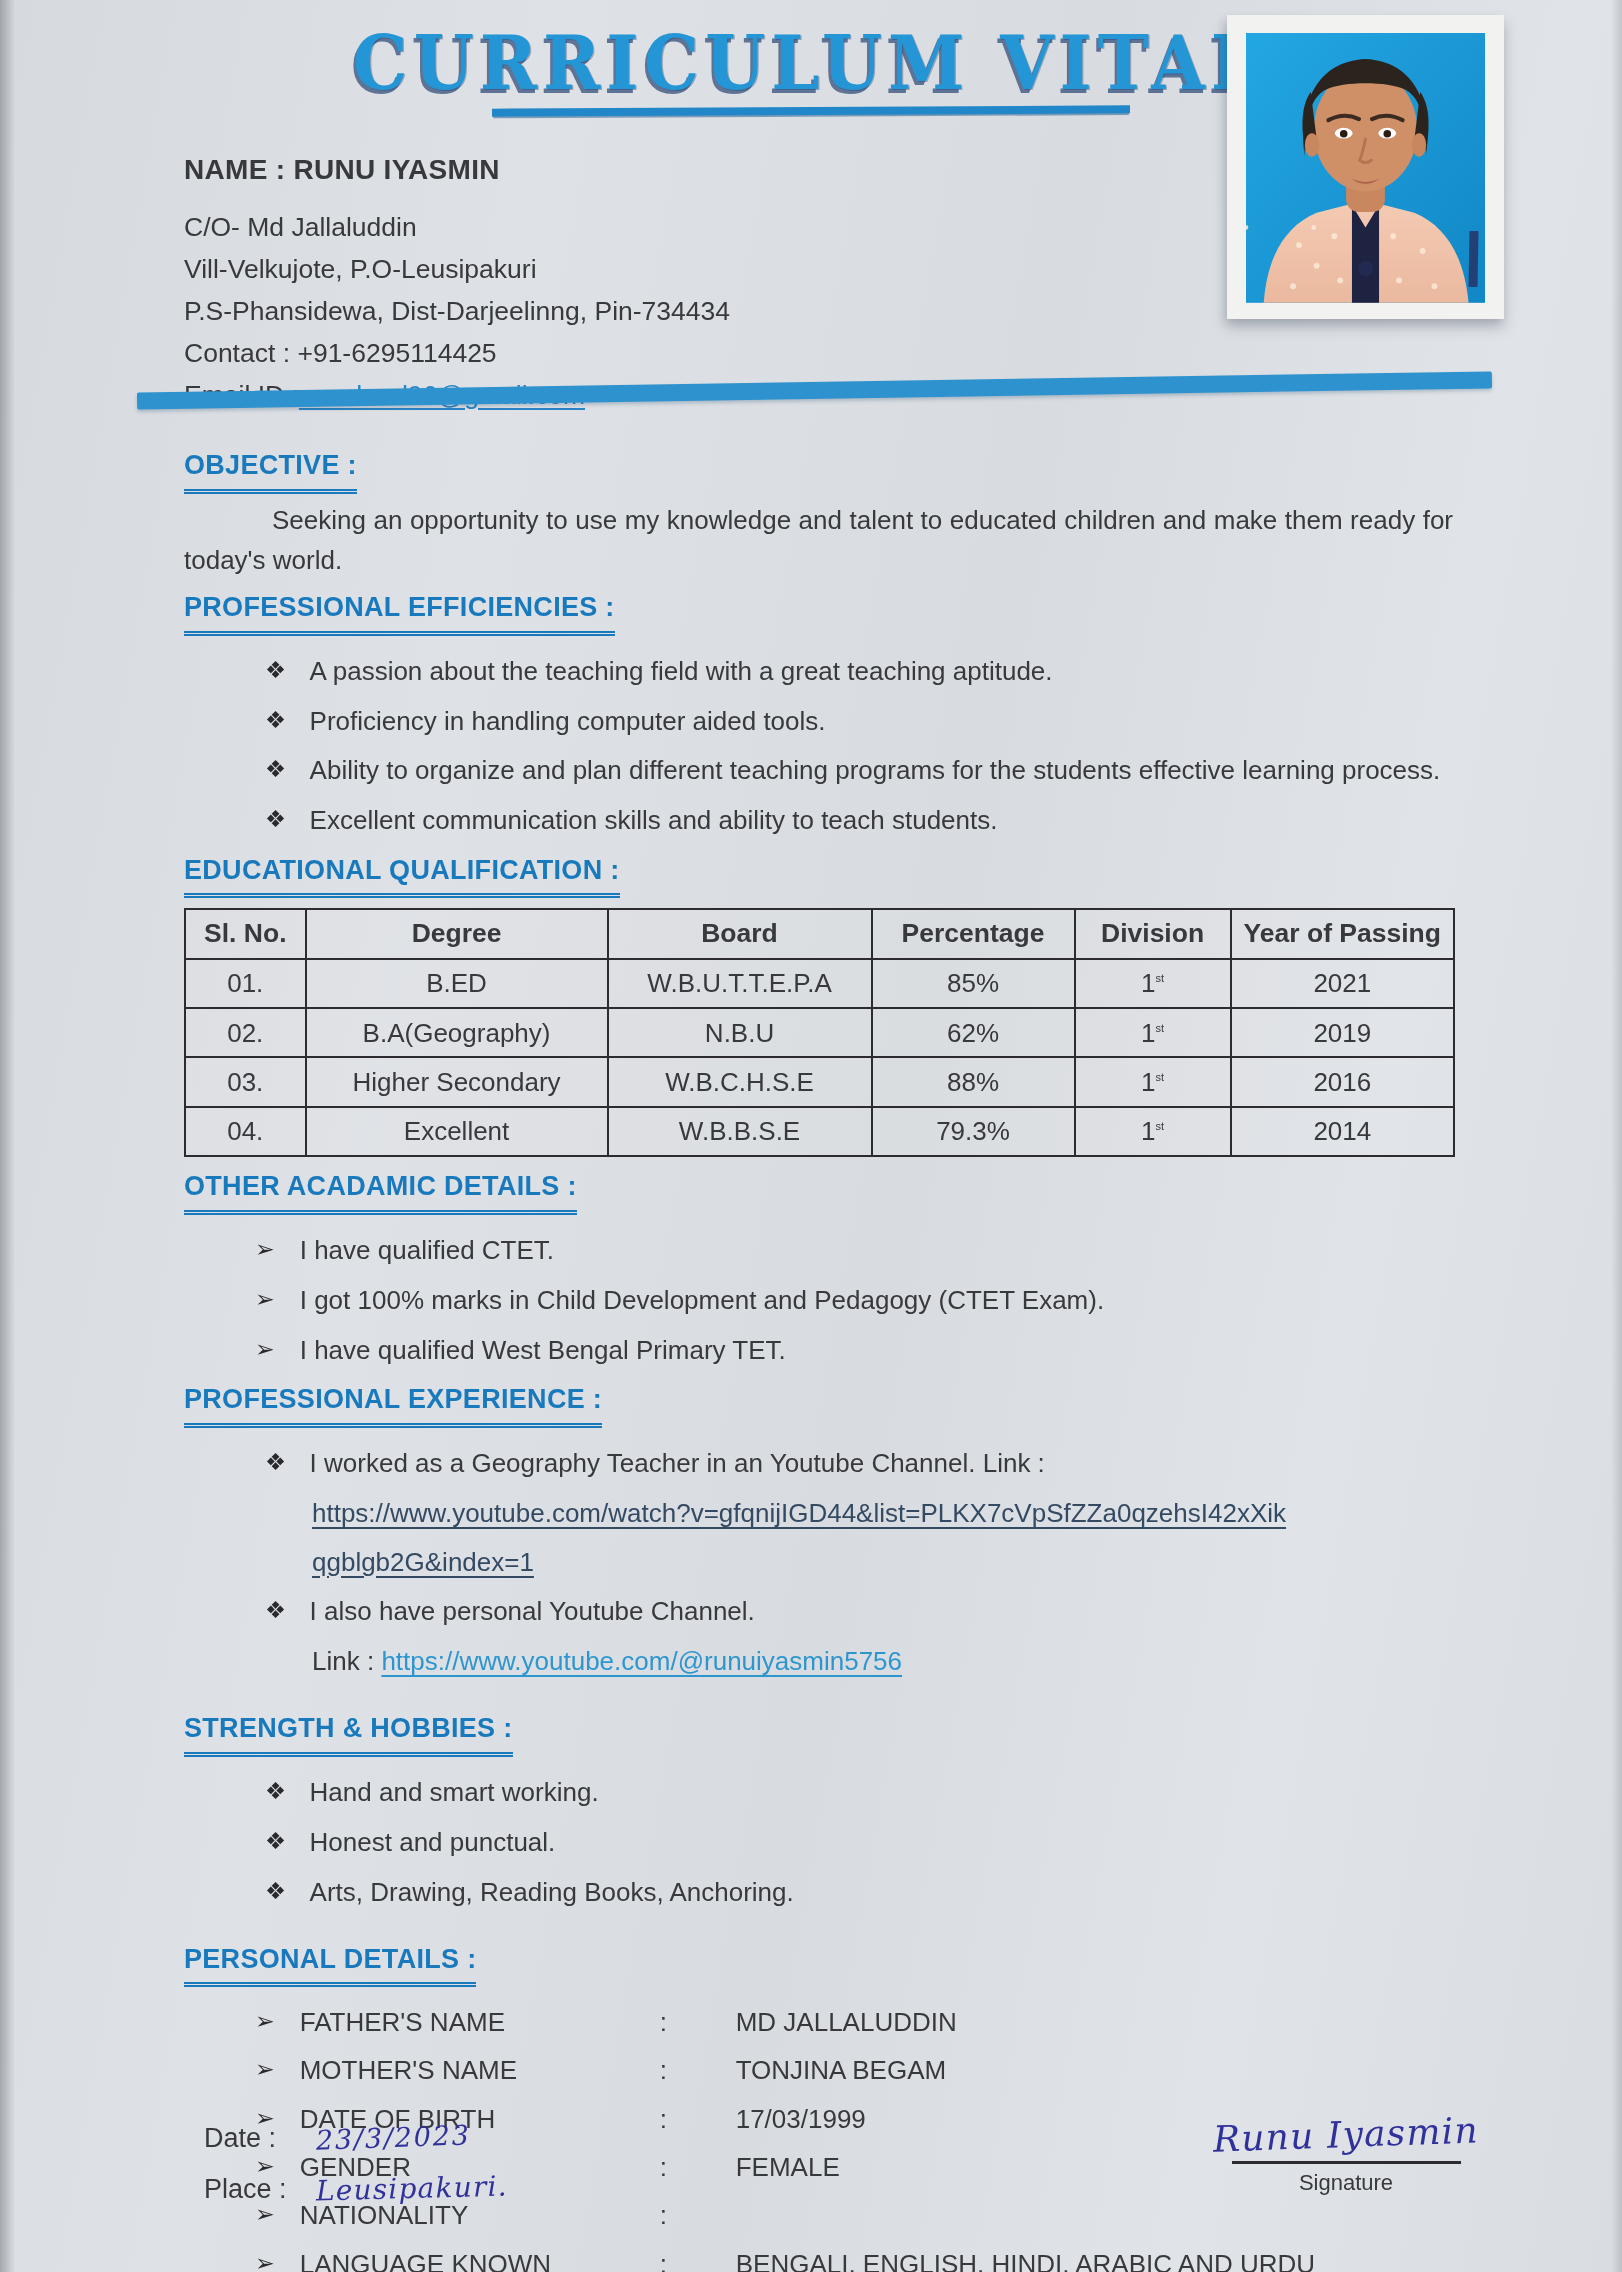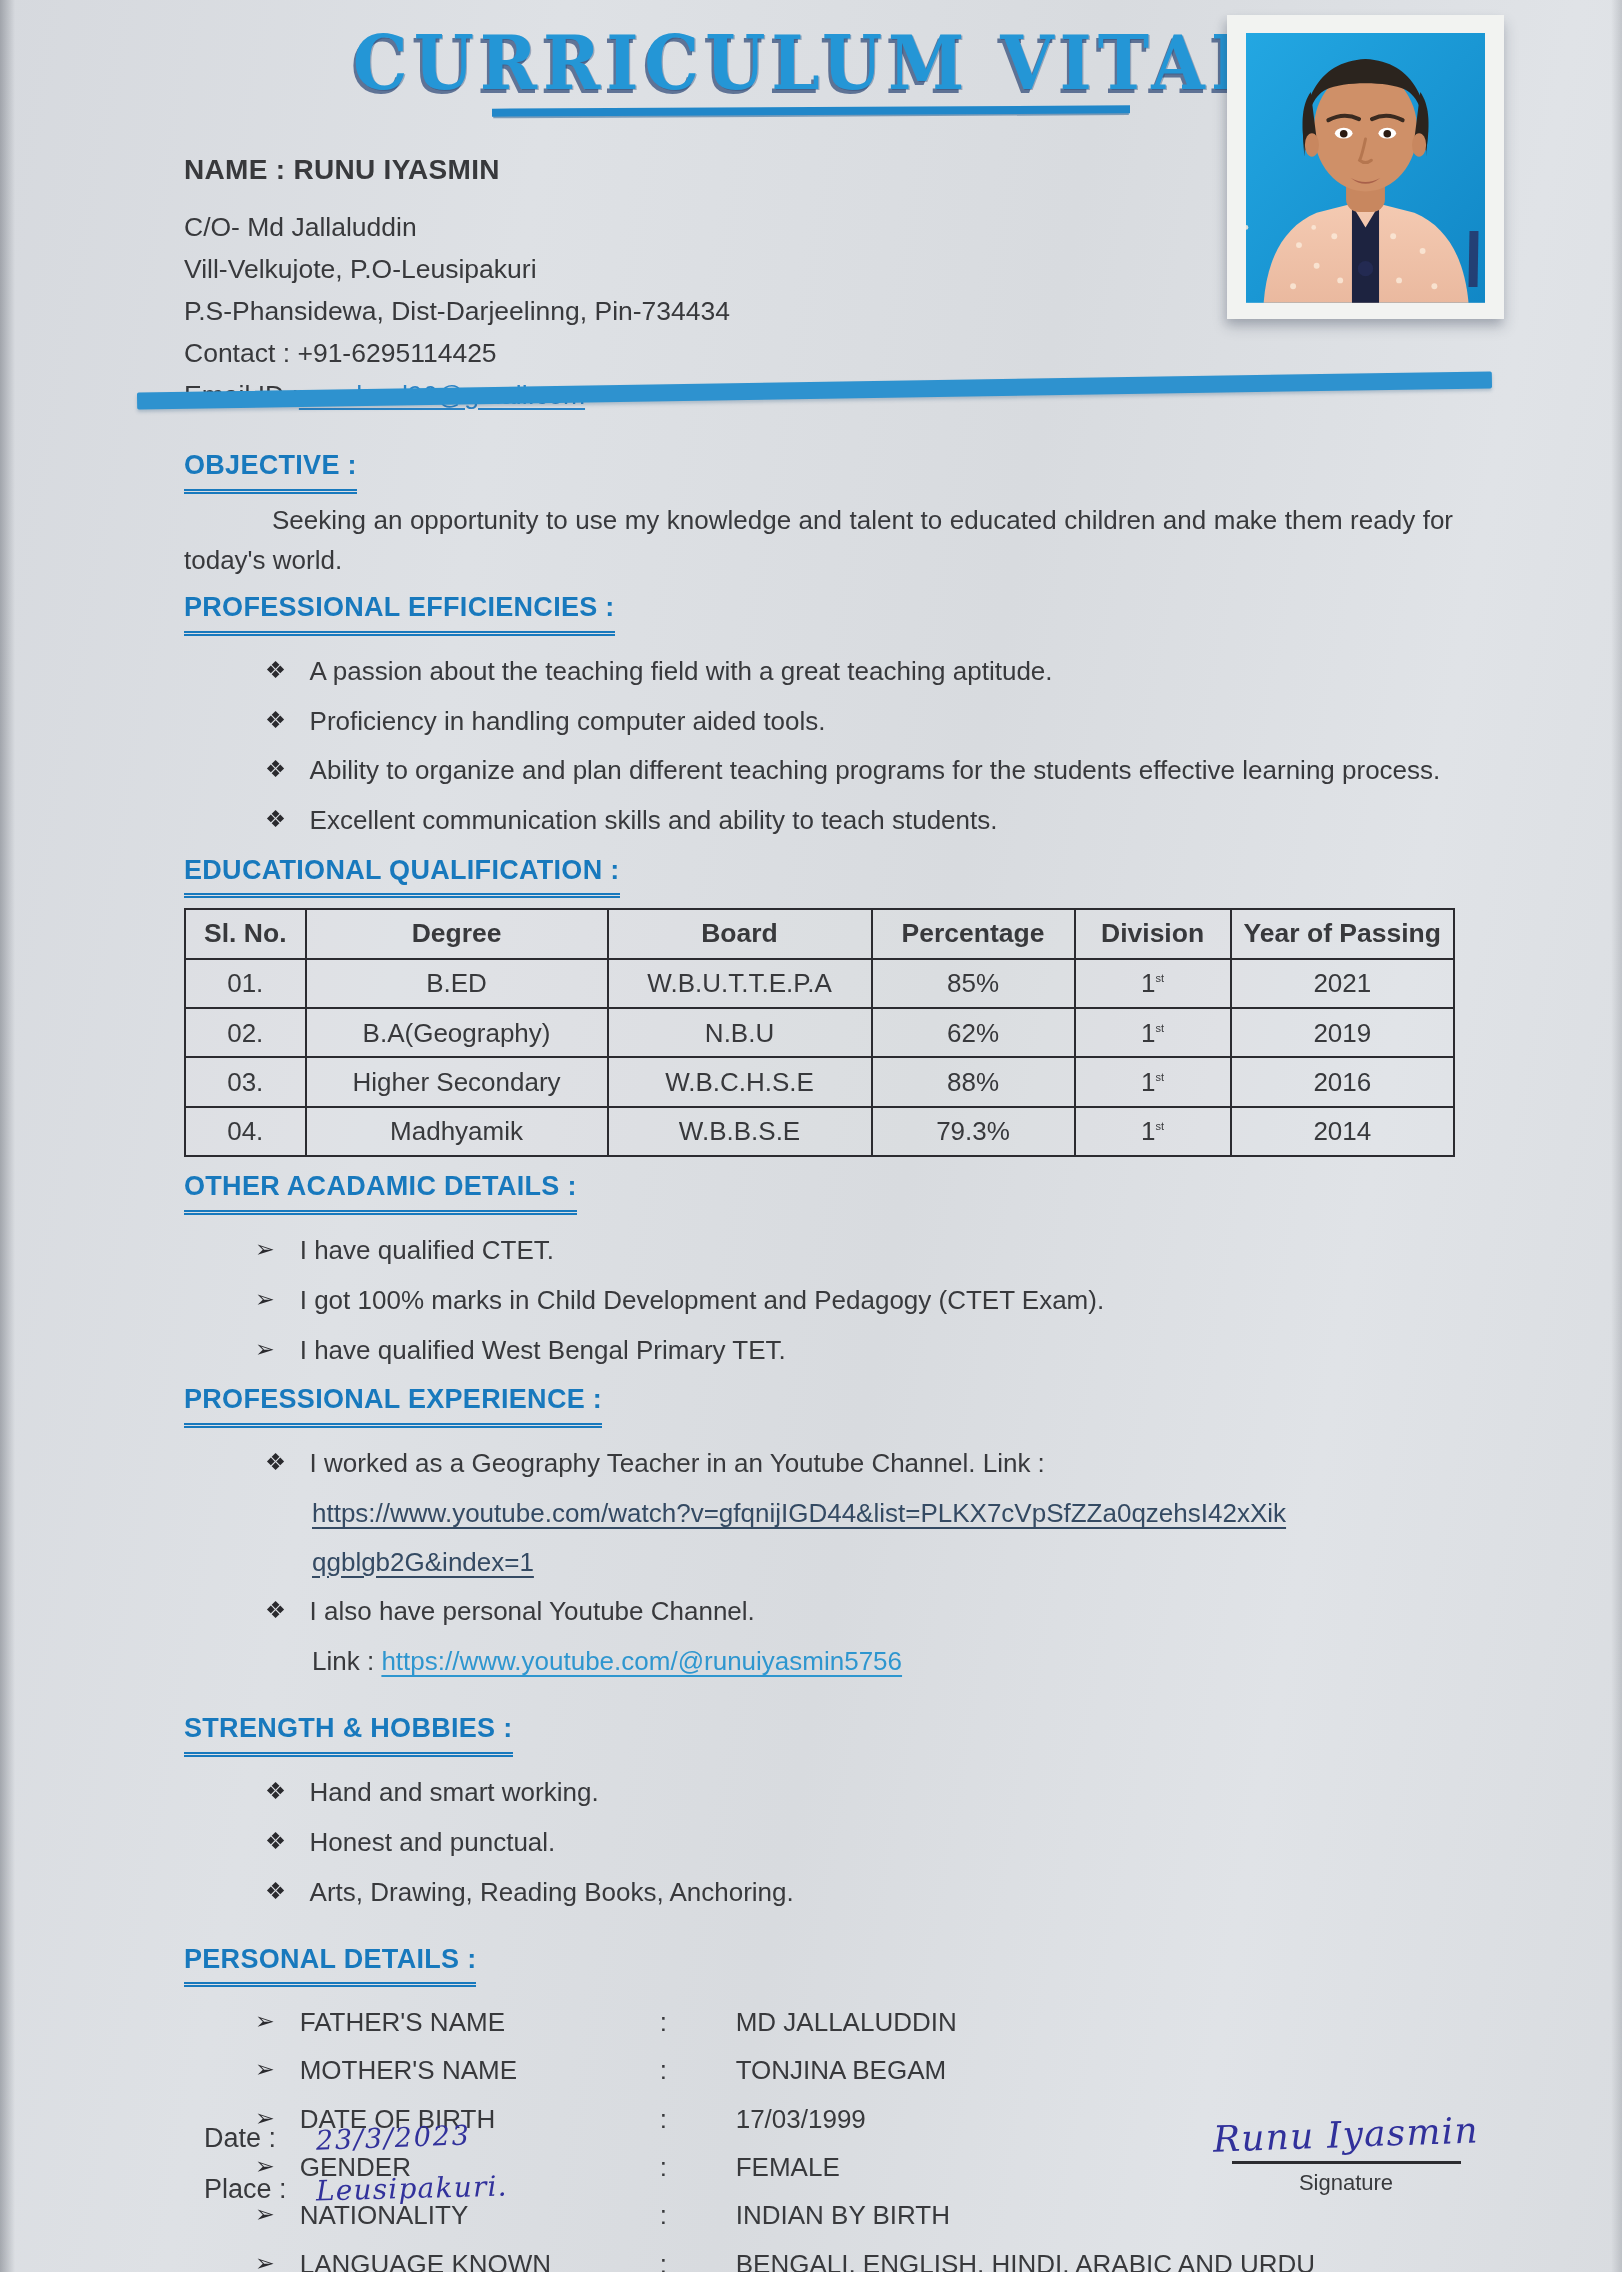--- a/index.html
+++ b/index.html
@@ -246,21 +246,21 @@
         <tr>
           <td>03.</td>
           <td>Higher Secondary</td>
           <td>W.B.C.H.S.E</td>
           <td>88%</td>
           <td><span>1</span><sup>st</sup></td>
           <td>2016</td>
         </tr>
         <tr>
           <td>04.</td>
-          <td>Madhyamik</td>
+          <td>Excellent</td>
           <td>W.B.B.S.E</td>
           <td>79.3%</td>
           <td><span>1</span><sup>st</sup></td>
           <td>2014</td>
         </tr>
       </tbody>
     </table>
 
     <div><span class="sec-h">OTHER ACADAMIC DETAILS :</span></div>
     <div>
@@ -337,21 +337,20 @@
       <div class="pd-row">
         <span class="bullet arrow">➢</span>
         <span class="pd-label">GENDER</span>
         <span class="pd-colon">:</span>
         <span class="pd-value">FEMALE</span>
       </div>
       <div class="pd-row">
         <span class="bullet arrow">➢</span>
         <span class="pd-label">NATIONALITY</span>
         <span class="pd-colon">:</span>
-        <span class="pd-value">INDIAN BY BIRTH</span>
       </div>
       <div class="pd-row">
         <span class="bullet arrow">➢</span>
         <span class="pd-label">LANGUAGE KNOWN</span>
         <span class="pd-colon">:</span>
         <span class="pd-value">BENGALI, ENGLISH, HINDI, ARABIC AND URDU</span>
       </div>
     </div>
 
   </div>

